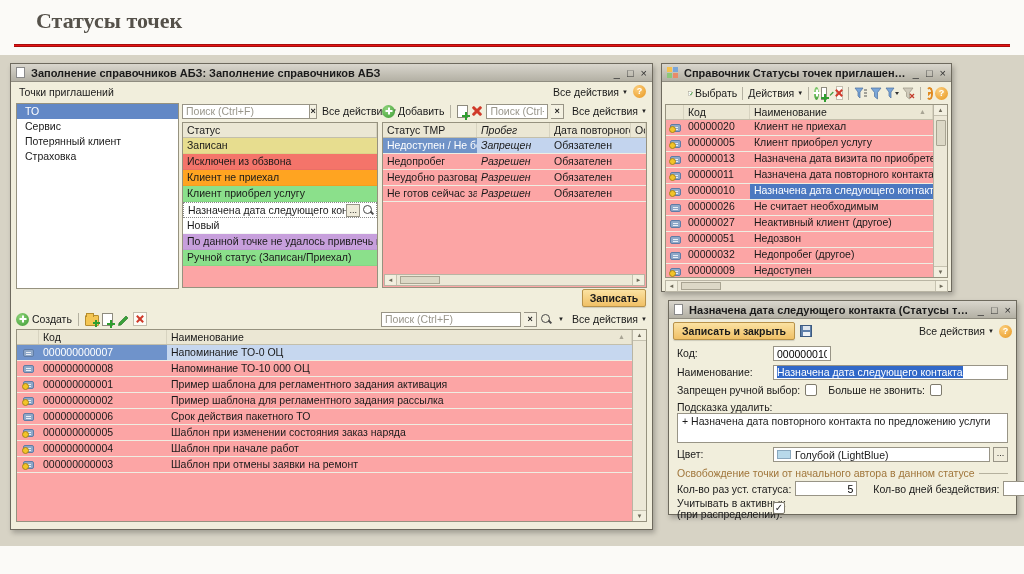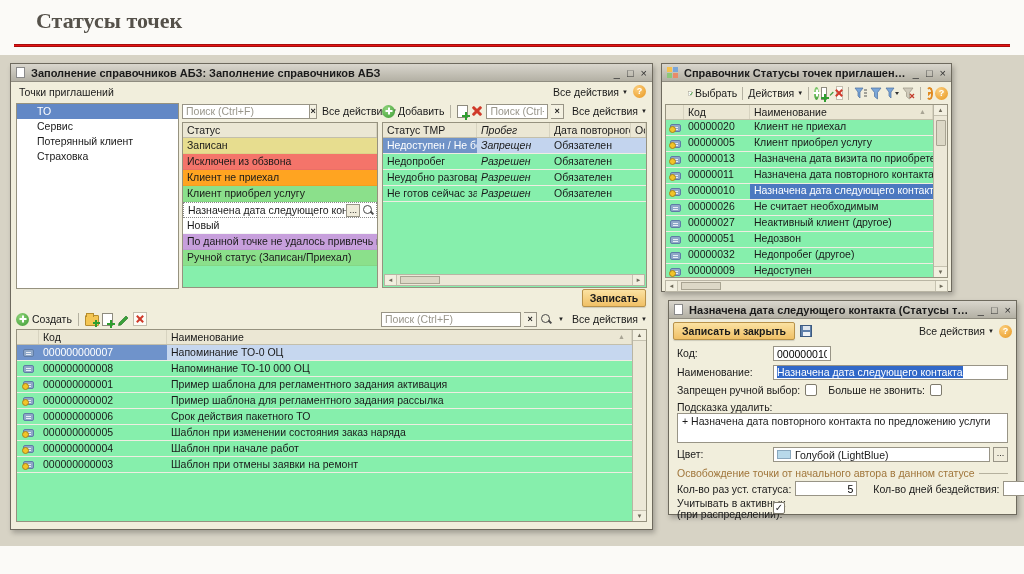--- a/index.html
+++ b/index.html
@@ -71,39 +71,39 @@
   .vscroll .arr { height:11px; width:100%; text-align:center; line-height:11px; background:#f2efdf; border-bottom:1px solid #c6c2b0; }
   .vscroll .arr.bot { margin-top:auto; border-top:1px solid #c6c2b0; border-bottom:none; }
   .vscroll .thumb { width:10px; height:26px; background:#dcd8c6; border:1px solid #a8a492; margin-top:4px; border-radius:1px; }
   .hscroll { position:absolute; height:12px; background:#ece8d7; border:1px solid #b9b5a4; display:flex; align-items:center; font-size:6px; color:#6e6a5a; }
   .hscroll .arr { width:12px; text-align:center; background:#f2efdf; height:100%; line-height:11px; }
   .hscroll .arr.l { border-right:1px solid #c6c2b0; }
   .hscroll .arr.r { margin-left:auto; border-left:1px solid #c6c2b0; }
   .hscroll .thumb { height:8px; width:40px; background:#dcd8c6; border:1px solid #a8a492; margin-left:3px; }
 
   
-  .grid { background:#86efac; border:1px solid #96927f; overflow:hidden; }
+  .grid { background:#fca5a5; border:1px solid #96927f; overflow:hidden; }
   .ghead { display:flex; background:#ebe7d4; border-bottom:1px solid #c3bfab; height:15px; align-items:center; }
   .ghead .hc { padding:0 4px; white-space:nowrap; overflow:hidden; border-right:1px solid #d7d3c0; height:100%; line-height:14px; }
   .sortmark { color:#a8a494; font-size:7px; margin-left:auto; padding-right:2px; }
   .trow { display:flex; height:16px; align-items:center; border-bottom:1px solid #efede2; }
   .trow .cell { padding:0 4px; white-space:nowrap; overflow:hidden; height:100%; line-height:15px; }
   .icon-cell { width:22px; flex:0 0 auto; display:flex; align-items:center; justify-content:center; padding:0 !important; }
   .item-icon { width:11px; height:8px; background:#8fa8c8; border:1px solid #5f7ca6; border-radius:2px; position:relative; }
   .item-icon::before { content:""; position:absolute; left:2px; top:2px; right:2px; height:1px; background:#e8eef6; box-shadow:0 2px 0 #e8eef6; }
   .item-icon::after { content:""; display:none; position:absolute; left:-2px; bottom:-2px; width:5px; height:5px; border-radius:50%; background:#f2c428; border:1px solid #a8841a; }
   .predefined .item-icon::after { display:block; }
 
   
   #win-main { left:10px; top:63px; width:643px; height:467px; }
   #mw-label { position:absolute; left:8px; top:4px; }
   #mw-actions { position:absolute; right:6px; top:3px; display:flex; align-items:center; gap:5px; }
 
   #tree { position:absolute; left:5px; top:21px; width:163px; height:186px; background:#fff; border:1px solid #96927f; overflow:hidden; }
-  .tree-item { height:15px; line-height:15px; padding:0 20px; white-space:nowrap; }
+  .tree-item { height:15px; line-height:15px; padding:0 8px; white-space:nowrap; }
   .tree-item.selected { background:#6288c6; color:#fff; }
 
   #mid-search { position:absolute; left:171px; top:21px; width:215px; height:16px; display:flex; align-items:center; }
   #mid-search .search { width:128px; }
   #status-table { position:absolute; left:171px; top:40px; width:196px; height:166px; }
   .status-row { height:16px; line-height:15px; padding:0 0 0 4px; white-space:nowrap; overflow:hidden; display:flex; align-items:center; border-bottom:1px solid rgba(0,0,0,.04); }
   .status-row .status-label { flex:1; overflow:hidden; }
   .status-row .edit-controls { display:none; align-items:center; gap:2px; padding-right:2px; }
   .status-row.editing { border:1px dotted #888; }
   .status-row.editing .edit-controls { display:flex; }

